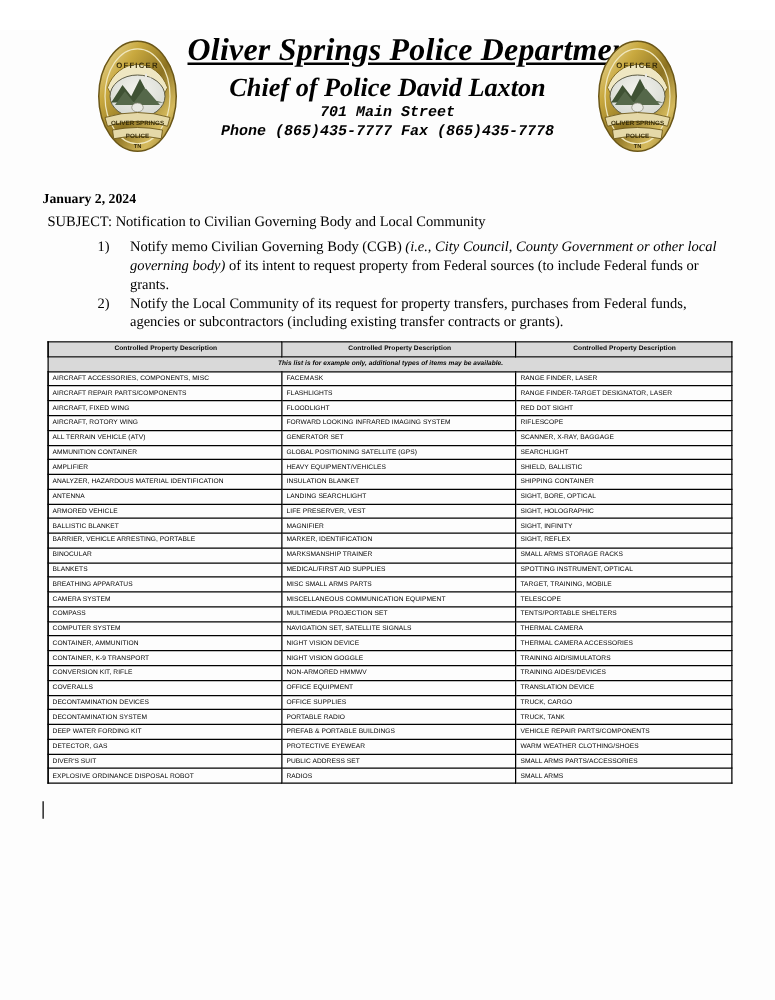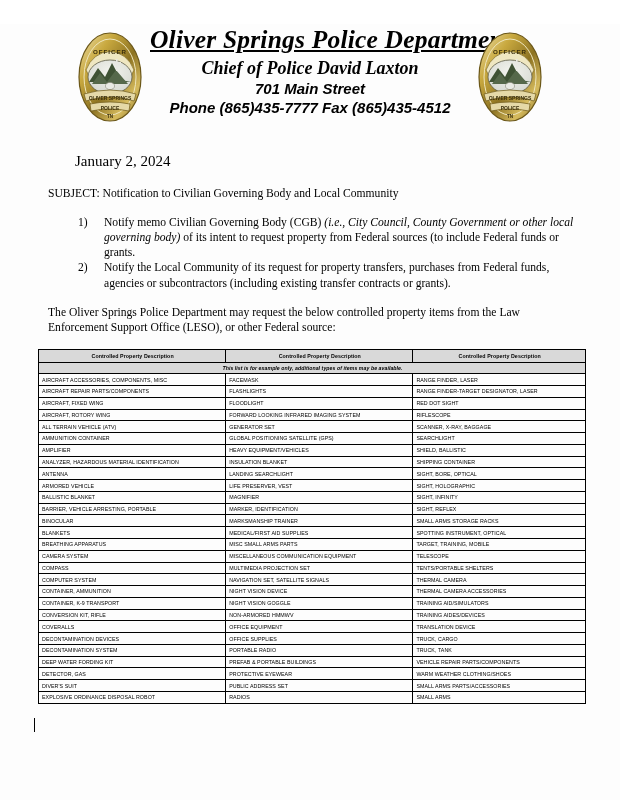--- a/index.html
+++ b/index.html
@@ -51,47 +51,46 @@
     font-size: 25.5px;
     letter-spacing: 0.2px;
     text-decoration: underline;
     white-space: nowrap;
     line-height: 1.08;
   }
   .chief-line {
     font-family: "Liberation Serif", serif;
     font-weight: bold;
     font-style: italic;
-    font-size: 18px;
+    font-size: 21px;
     margin-top: 4px;
     white-space: nowrap;
   }
   .addr-line {
-    font-family: Liberation Sans, sans-serif;
+    font-family: Liberation Mono, monospace;
     font-weight: bold;
     font-style: italic;
-    font-size: 15px;
+    font-size: 12px;
     line-height: 1.32;
     white-space: nowrap;
   }
 
   
   .body-block {
     margin: 10px 34px 0 34px;
     font-size: 11.6px;
     line-height: 1.31;
   }
   .date-line {
-    font-weight: normal;
-    font-size: 15px;
+    font-weight: bold;
+    font-size: 11px;
     margin-bottom: 1px;
-    margin-left: 41px;
   }
   .para {
-    margin: 14px;
+    margin: 4px;
     text-align: left;
   }
   .numbered {
     margin: 0;
     padding: 0;
     list-style: none;
   }
   .numbered li {
     position: relative;
     padding-left: 70px;
@@ -194,21 +193,21 @@
       <text x="34" y="70" font-family="Liberation Sans, sans-serif" font-size="5" font-weight="bold" fill="#3a2f0c" text-anchor="middle">OLIVER SPRINGS</text>
       <path d="M14 74 Q34 70 54 74 L53 81 Q34 77 15 81 Z" fill="#e5d9a8" stroke="#6b5718" stroke-width="0.7"></path>
       <text x="34" y="80" font-family="Liberation Sans, sans-serif" font-size="5" font-weight="bold" fill="#3a2f0c" text-anchor="middle">POLICE</text>
       <text x="34" y="88" font-family="Liberation Sans, sans-serif" font-size="4.6" font-weight="bold" fill="#3a2f0c" text-anchor="middle">TN</text>
     </svg>
 
     <div class="head-text">
       <div class="dept-name">Oliver Springs Police Department</div>
       <div class="chief-line">Chief of Police David Laxton</div>
       <div class="addr-line">701 Main Street</div>
-      <div class="addr-line">Phone (865)435-7777   Fax (865)435-4512</div>
+      <div class="addr-line">Phone (865)435-7777   Fax (865)435-7778</div>
     </div>
 
     <svg class="badge right" viewBox="0 0 68 94">
       <defs>
         <linearGradient id="goldR" x1="0" y1="0" x2="1" y2="1">
           <stop offset="0%" stop-color="#efe3b4"></stop>
           <stop offset="28%" stop-color="#c9a93f"></stop>
           <stop offset="55%" stop-color="#8d7322"></stop>
           <stop offset="78%" stop-color="#d6bb5e"></stop>
           <stop offset="100%" stop-color="#7d6620"></stop>
@@ -242,21 +241,20 @@
 
     <ul class="numbered">
       <li>
         <span class="num">1)</span><span>Notify memo Civilian Governing Body (CGB) </span><span class="it">(i.e., City Council, County Government or other local governing body)</span><span> of its intent to request property from Federal sources (to include Federal funds or grants.</span>
       </li>
       <li>
         <span class="num">2)</span><span>Notify the Local Community of its request for property transfers, purchases from Federal funds, agencies or subcontractors (including existing transfer contracts or grants).</span>
       </li>
     </ul>
 
-    <p class="para">The Oliver Springs Police Department may request the below controlled property items from the Law Enforcement Support Office (LESO), or other Federal source:</p>
   </div>
 
   <div class="table-wrap">
     <table class="prop">
       <thead>
         <tr>
           <th class="spacer-h"></th>
           <th class="col-a">Controlled Property Description</th>
           <th class="col-b">Controlled Property Description</th>
           <th class="col-c">Controlled Property Description</th>

